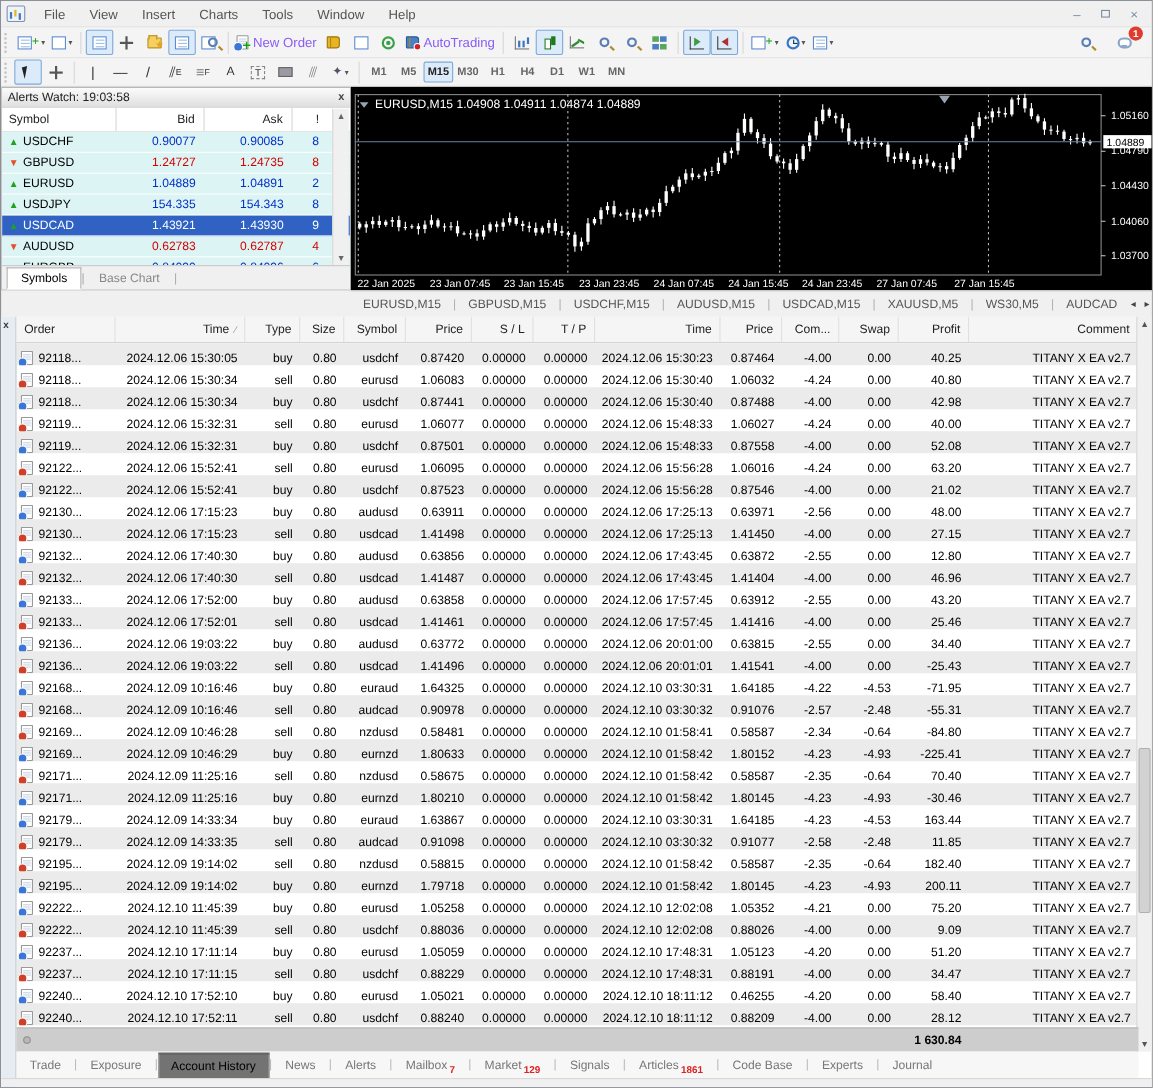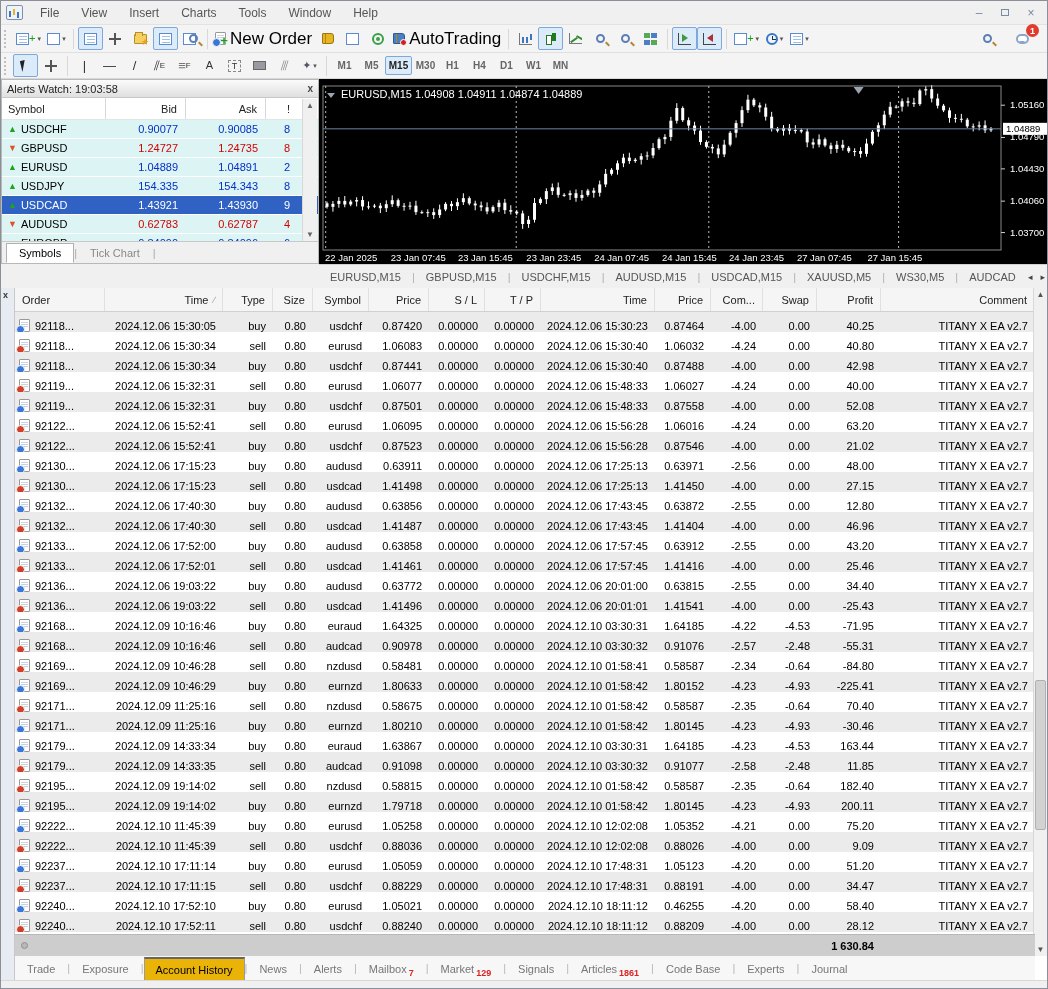--- a/index.html
+++ b/index.html
@@ -22,21 +22,21 @@
   
   #toolbar1{position:absolute;left:0;top:24px;width:100%;height:28px;background:#f4f4f4;
             border-bottom:1px solid #e0e0e0;display:flex;align-items:center;}
   #toolbar2{position:absolute;left:0;top:52px;width:100%;height:26px;background:#f4f4f4;
             border-bottom:1px solid #d8d8d8;display:flex;align-items:center;}
   .grip{width:5px;height:18px;border-left:2px dotted #c0c0c0;margin:0 4px 0 3px;}
   .tsep{width:1px;height:20px;background:#d8d8d8;margin:0 4px;}
   .tb{height:23px;min-width:25px;padding:0 2px;display:flex;align-items:center;justify-content:center;
       border:1px solid transparent;border-radius:2px;position:relative;color:#333;}
   .tb.pressed{border-color:#7da8d8;background:#dcebfa;}
-  .tb .lbl{margin-left:4px;font-size:17px;color:#000000;text-align:center;}
+  .tb .lbl{margin-left:4px;font-size:12px;color:#8b5cf6;text-align:center;}
   .drop{font-size:7px;color:#555;margin-left:2px;}
   .badge{position:absolute;top:-4px;right:-5px;min-width:13px;height:13px;border-radius:7px;background:#e03c2e;
          color:#fff;font-size:9px;font-weight:bold;display:flex;align-items:center;justify-content:center;padding:0 2px;}
   .tfbtn{height:19px;min-width:27px;display:flex;align-items:center;justify-content:center;
          font-size:10px;font-weight:bold;color:#666;border:1px solid transparent;border-radius:2px;}
   .tfbtn.active{border-color:#7da8d8;background:#dcebfa;color:#222;}
   .glyph{font-size:13px;line-height:1;}
   .gsmall{font-size:11px;line-height:1;}
   
   .i-mag{width:9px;height:9px;border:2px solid #5b7fb4;border-radius:50%;position:relative;}
@@ -130,21 +130,21 @@
   #t-scroll{position:absolute;right:0;top:0;width:14px;height:668px;background:#f0f0f0;border-left:1px solid #d8d8d8;}
   #t-scroll .sarr{position:absolute;left:0;width:100%;text-align:center;font-size:8px;color:#555;}
   #t-thumb{position:absolute;left:1px;width:11px;top:392px;height:150px;background:#d2d2d2;border:1px solid #b0b0b0;border-radius:2px;}
   #t-summary{position:absolute;left:14px;top:646px;width:1020px;height:22px;background:#cdcdcd;border-top:1px solid #b8b8b8;
              display:flex;align-items:center;font-weight:bold;font-size:11px;}
   #t-summary .dotled{width:7px;height:7px;border-radius:50%;background:#b8b8b8;border:1px solid #909090;margin:0 8px 0 6px;}
   .sumpart{margin-right:14px;}
   #sum-total{position:absolute;left:802px;width:64px;text-align:right;padding-right:7px;}
   #t-tabs{position:absolute;left:14px;top:668px;width:1020px;height:26px;background:#f7f7f7;display:flex;align-items:flex-start;padding-top:1px;}
   .ttab{padding:5px 11px 4px;font-size:11px;color:#777;border:1px solid transparent;white-space:nowrap;}
-  .ttab.active{background:#eab308;border-color:#9a9a9a;border-top-width:2px;border-top-color:#666;border-bottom-color:#fff;color:#000;}
+  .ttab.active{background:#737373;border-color:#9a9a9a;border-top-width:2px;border-top-color:#666;border-bottom-color:#fff;color:#000;}
   .ttab-sep{color:#b8b8b8;padding-top:5px;}
   #statusbar{position:absolute;left:0;bottom:0;width:100%;height:8px;background:#f0f0f0;border-top:1px solid #d8d8d8;}
 </style>
 </head>
 <body>
 
 <div id="app">
 
   <div id="menubar">
     <div class="applogo"></div>
@@ -399,21 +399,21 @@
             <div class="mw-c3 val-up">6</div>
           </div>
         </div>
       <div id="mw-scroll">
         <span>▲</span>
         <span>▼</span>
       </div>
       <div id="mw-tabs">
           <div class="ptab active">Symbols</div>
           <span class="ptab-sep">|</span>
-          <div class="ptab">Tick Chart</div>
+          <div class="ptab">Base Chart</div>
           <span class="ptab-sep">|</span>
         </div>
     </div>
     <div id="chartwrap"><svg width="730" height="185">
           <rect x="0" y="0" width="730" height="185" fill="#000"></rect>
           <rect x="4" y="7" width="678" height="164" fill="#000" stroke="#888" stroke-width="1"></rect>
           <line x1="6.712" y1="7" x2="6.712" y2="171" stroke="#bbb" stroke-width="1" stroke-dasharray="2,3"></line>
           <line x1="197.23" y1="7" x2="197.23" y2="171" stroke="#bbb" stroke-width="1" stroke-dasharray="2,3"></line>
           <line x1="389.782" y1="7" x2="389.782" y2="171" stroke="#bbb" stroke-width="1" stroke-dasharray="2,3"></line>
           <line x1="579.622" y1="7" x2="579.622" y2="171" stroke="#bbb" stroke-width="1" stroke-dasharray="2,3"></line>

